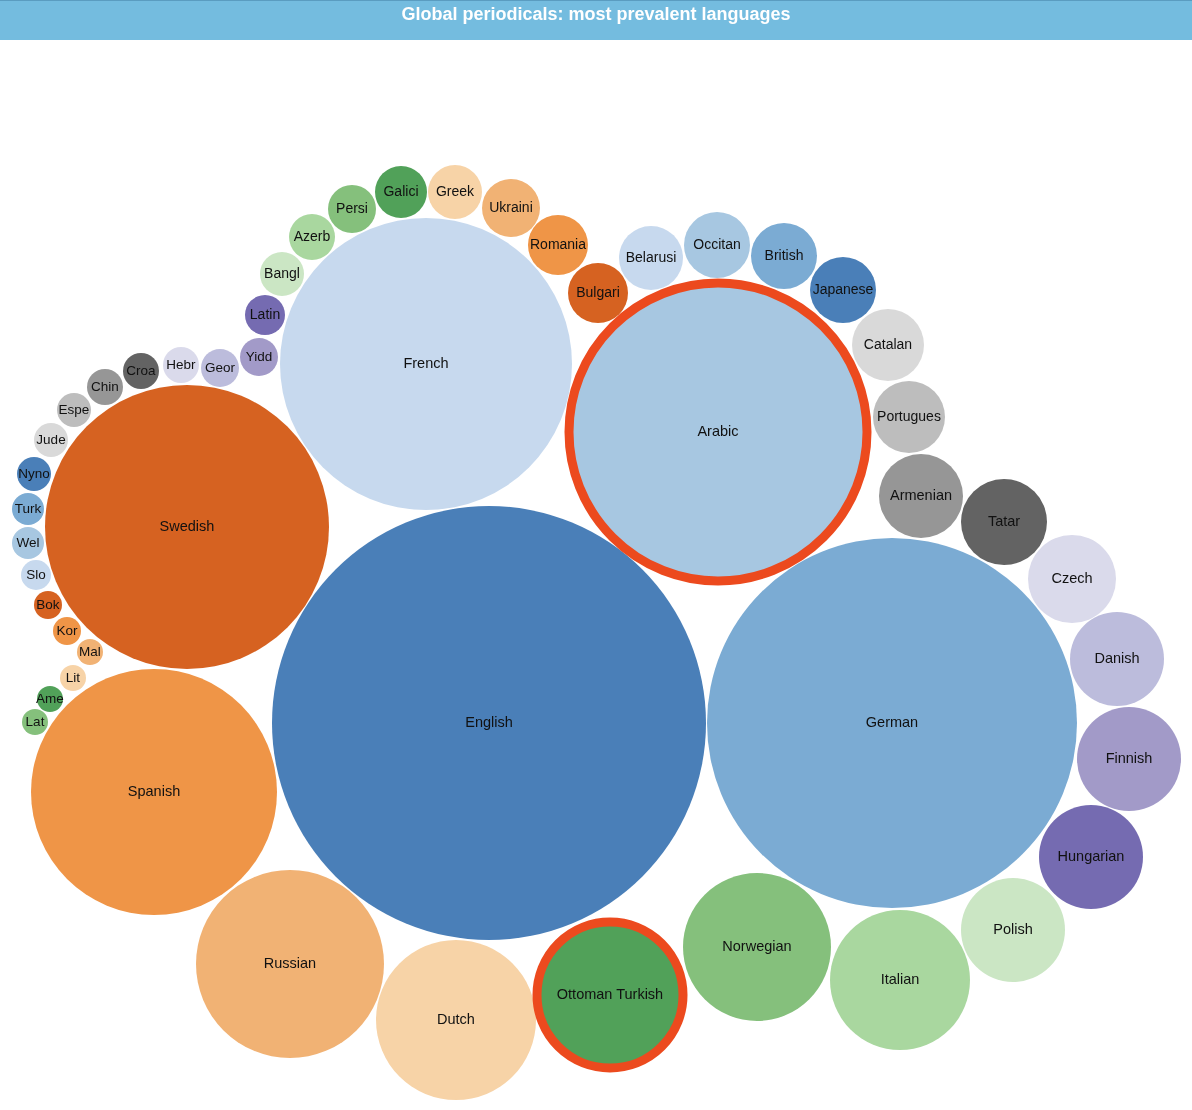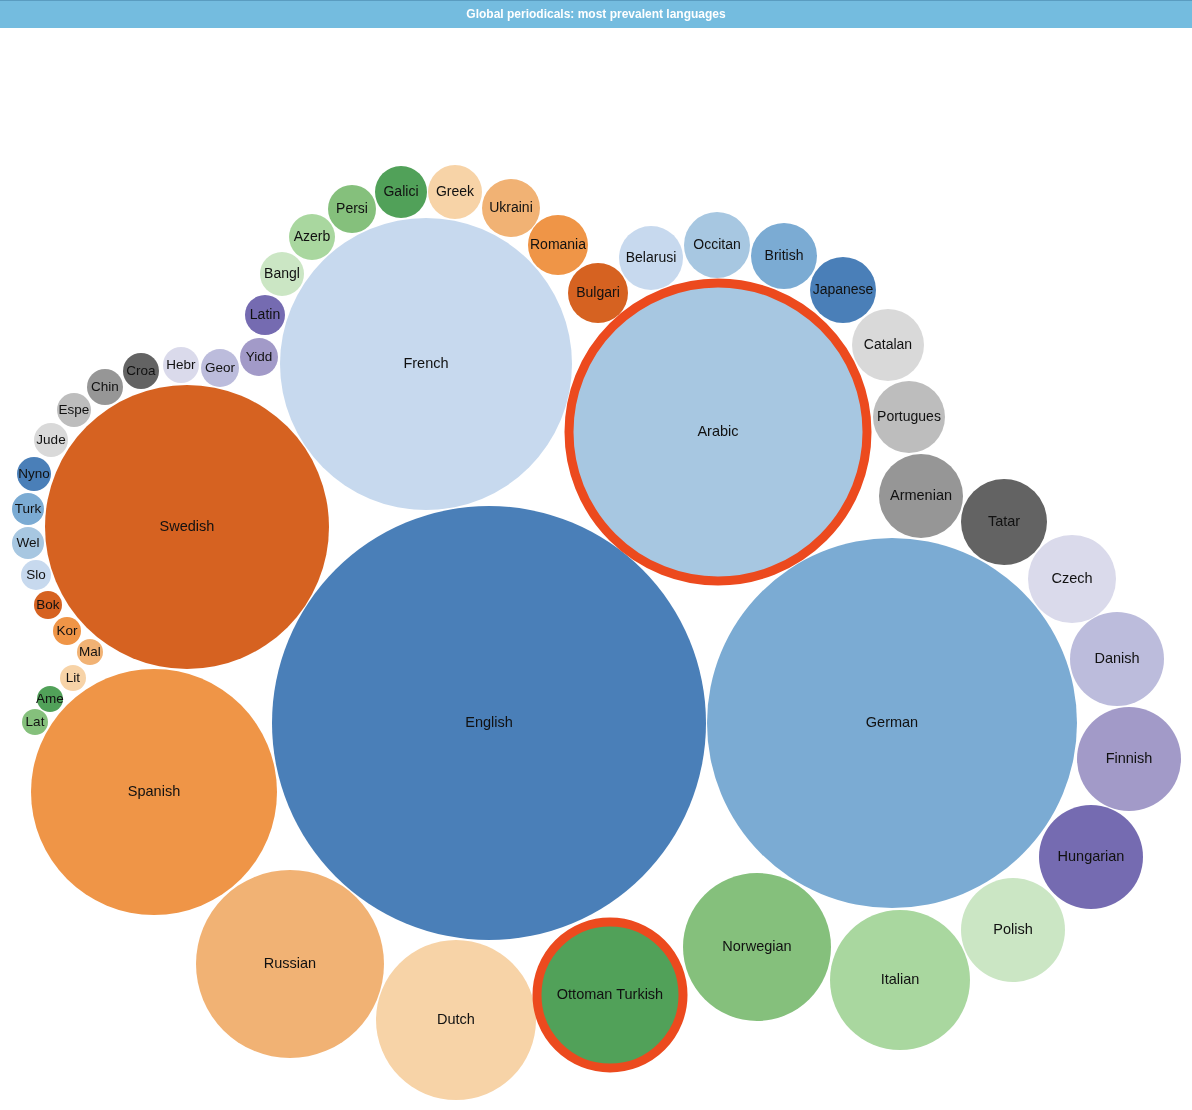--- a/index.html
+++ b/index.html
@@ -1,20 +1,20 @@
 <!DOCTYPE html>
 <html><head>
 <meta charset="utf-8">
 <style>
   html, body { margin: 0; padding: 0; background: #ffffff; }
   body { width: 1192px; height: 1110px; position: relative; overflow: hidden;
          font-family: "Liberation Sans", sans-serif; }
-  .title-bar { position: absolute; left: 0; top: 0; width: 1192px; height: 28px;
+  .title-bar { position: absolute; left: 0; top: 0; width: 1192px; height: 40px;
                background: #74bcdf; border-top: 1px solid #5a9cc0; box-sizing: border-box;
-               color: #ffffff; font-weight: bold; font-size: 12px; text-align: center; line-height: 27px; }
+               color: #ffffff; font-weight: bold; font-size: 18px; text-align: center; line-height: 27px; }
   svg.chart { position: absolute; left: 0; top: 0; }
   svg text { font-family: "Liberation Sans", sans-serif; fill: #111111; text-anchor: middle; dominant-baseline: middle; }
 </style>
 </head>
 <body>
 
 <div class="title-bar">Global periodicals: most prevalent languages</div>
 
 <svg class="chart" id="bubble-chart" width="1192" height="1110" viewBox="0 0 1192 1110" xmlns="http://www.w3.org/2000/svg">
     <g>

